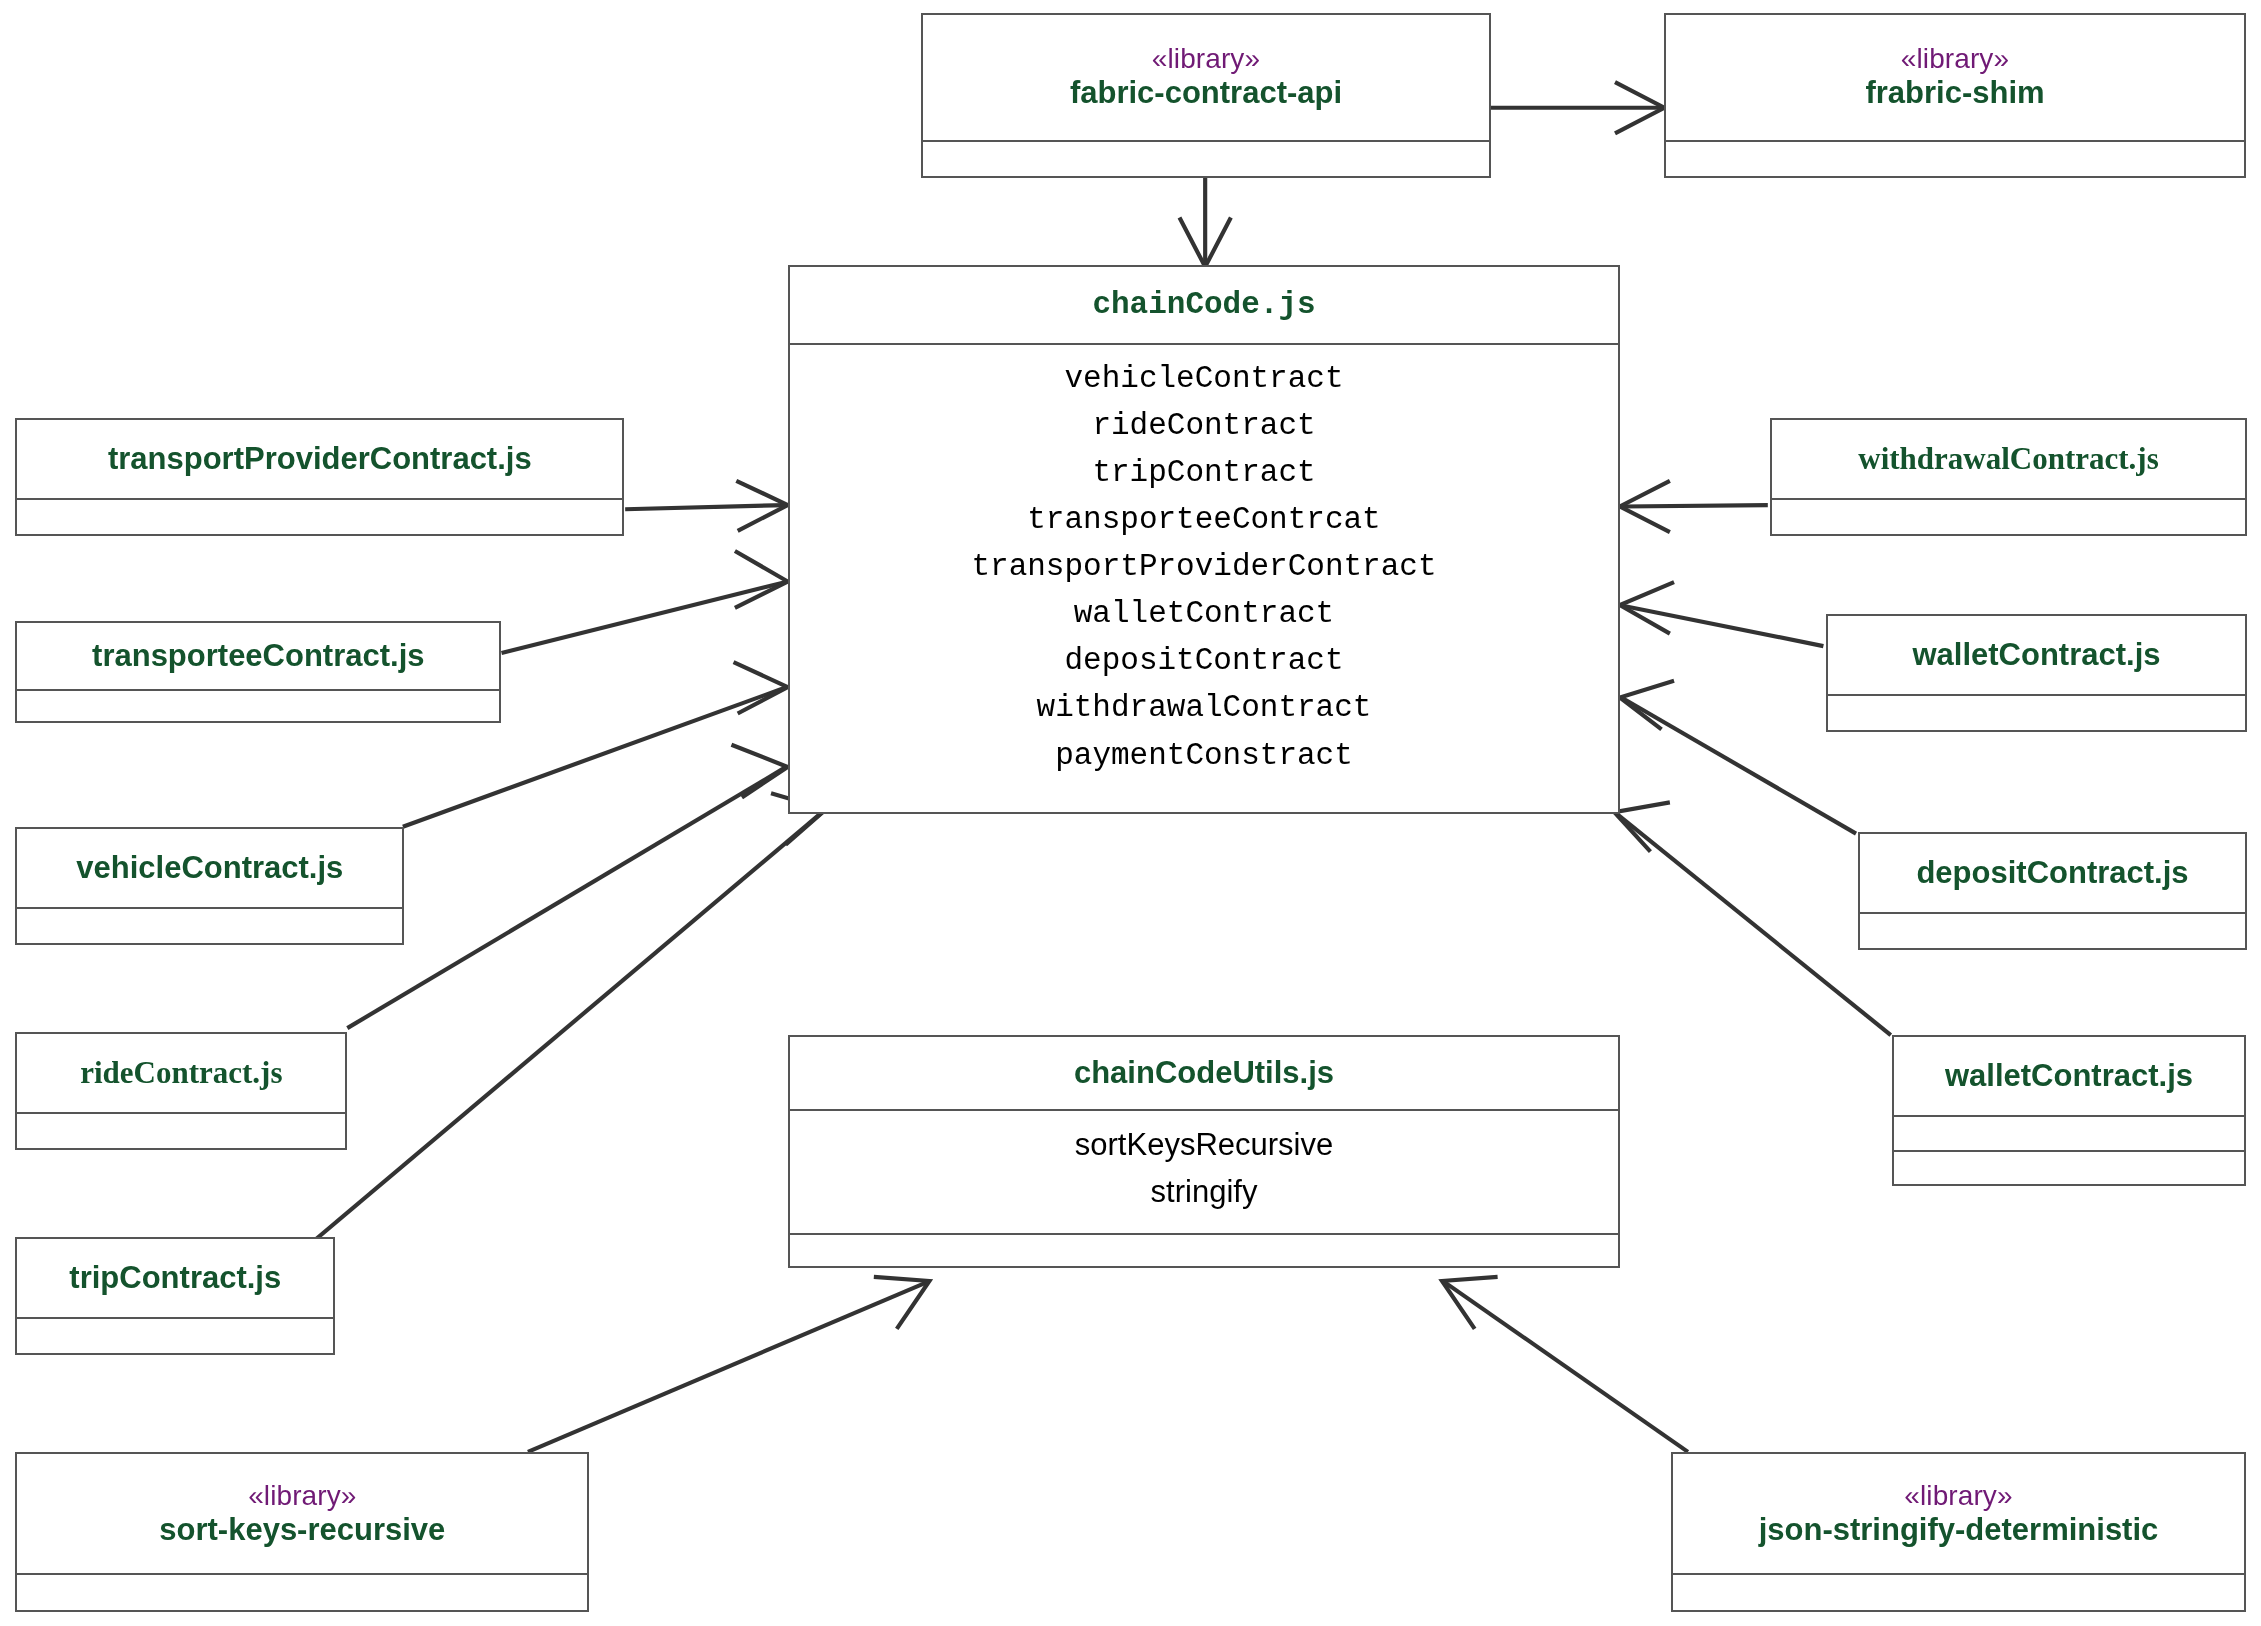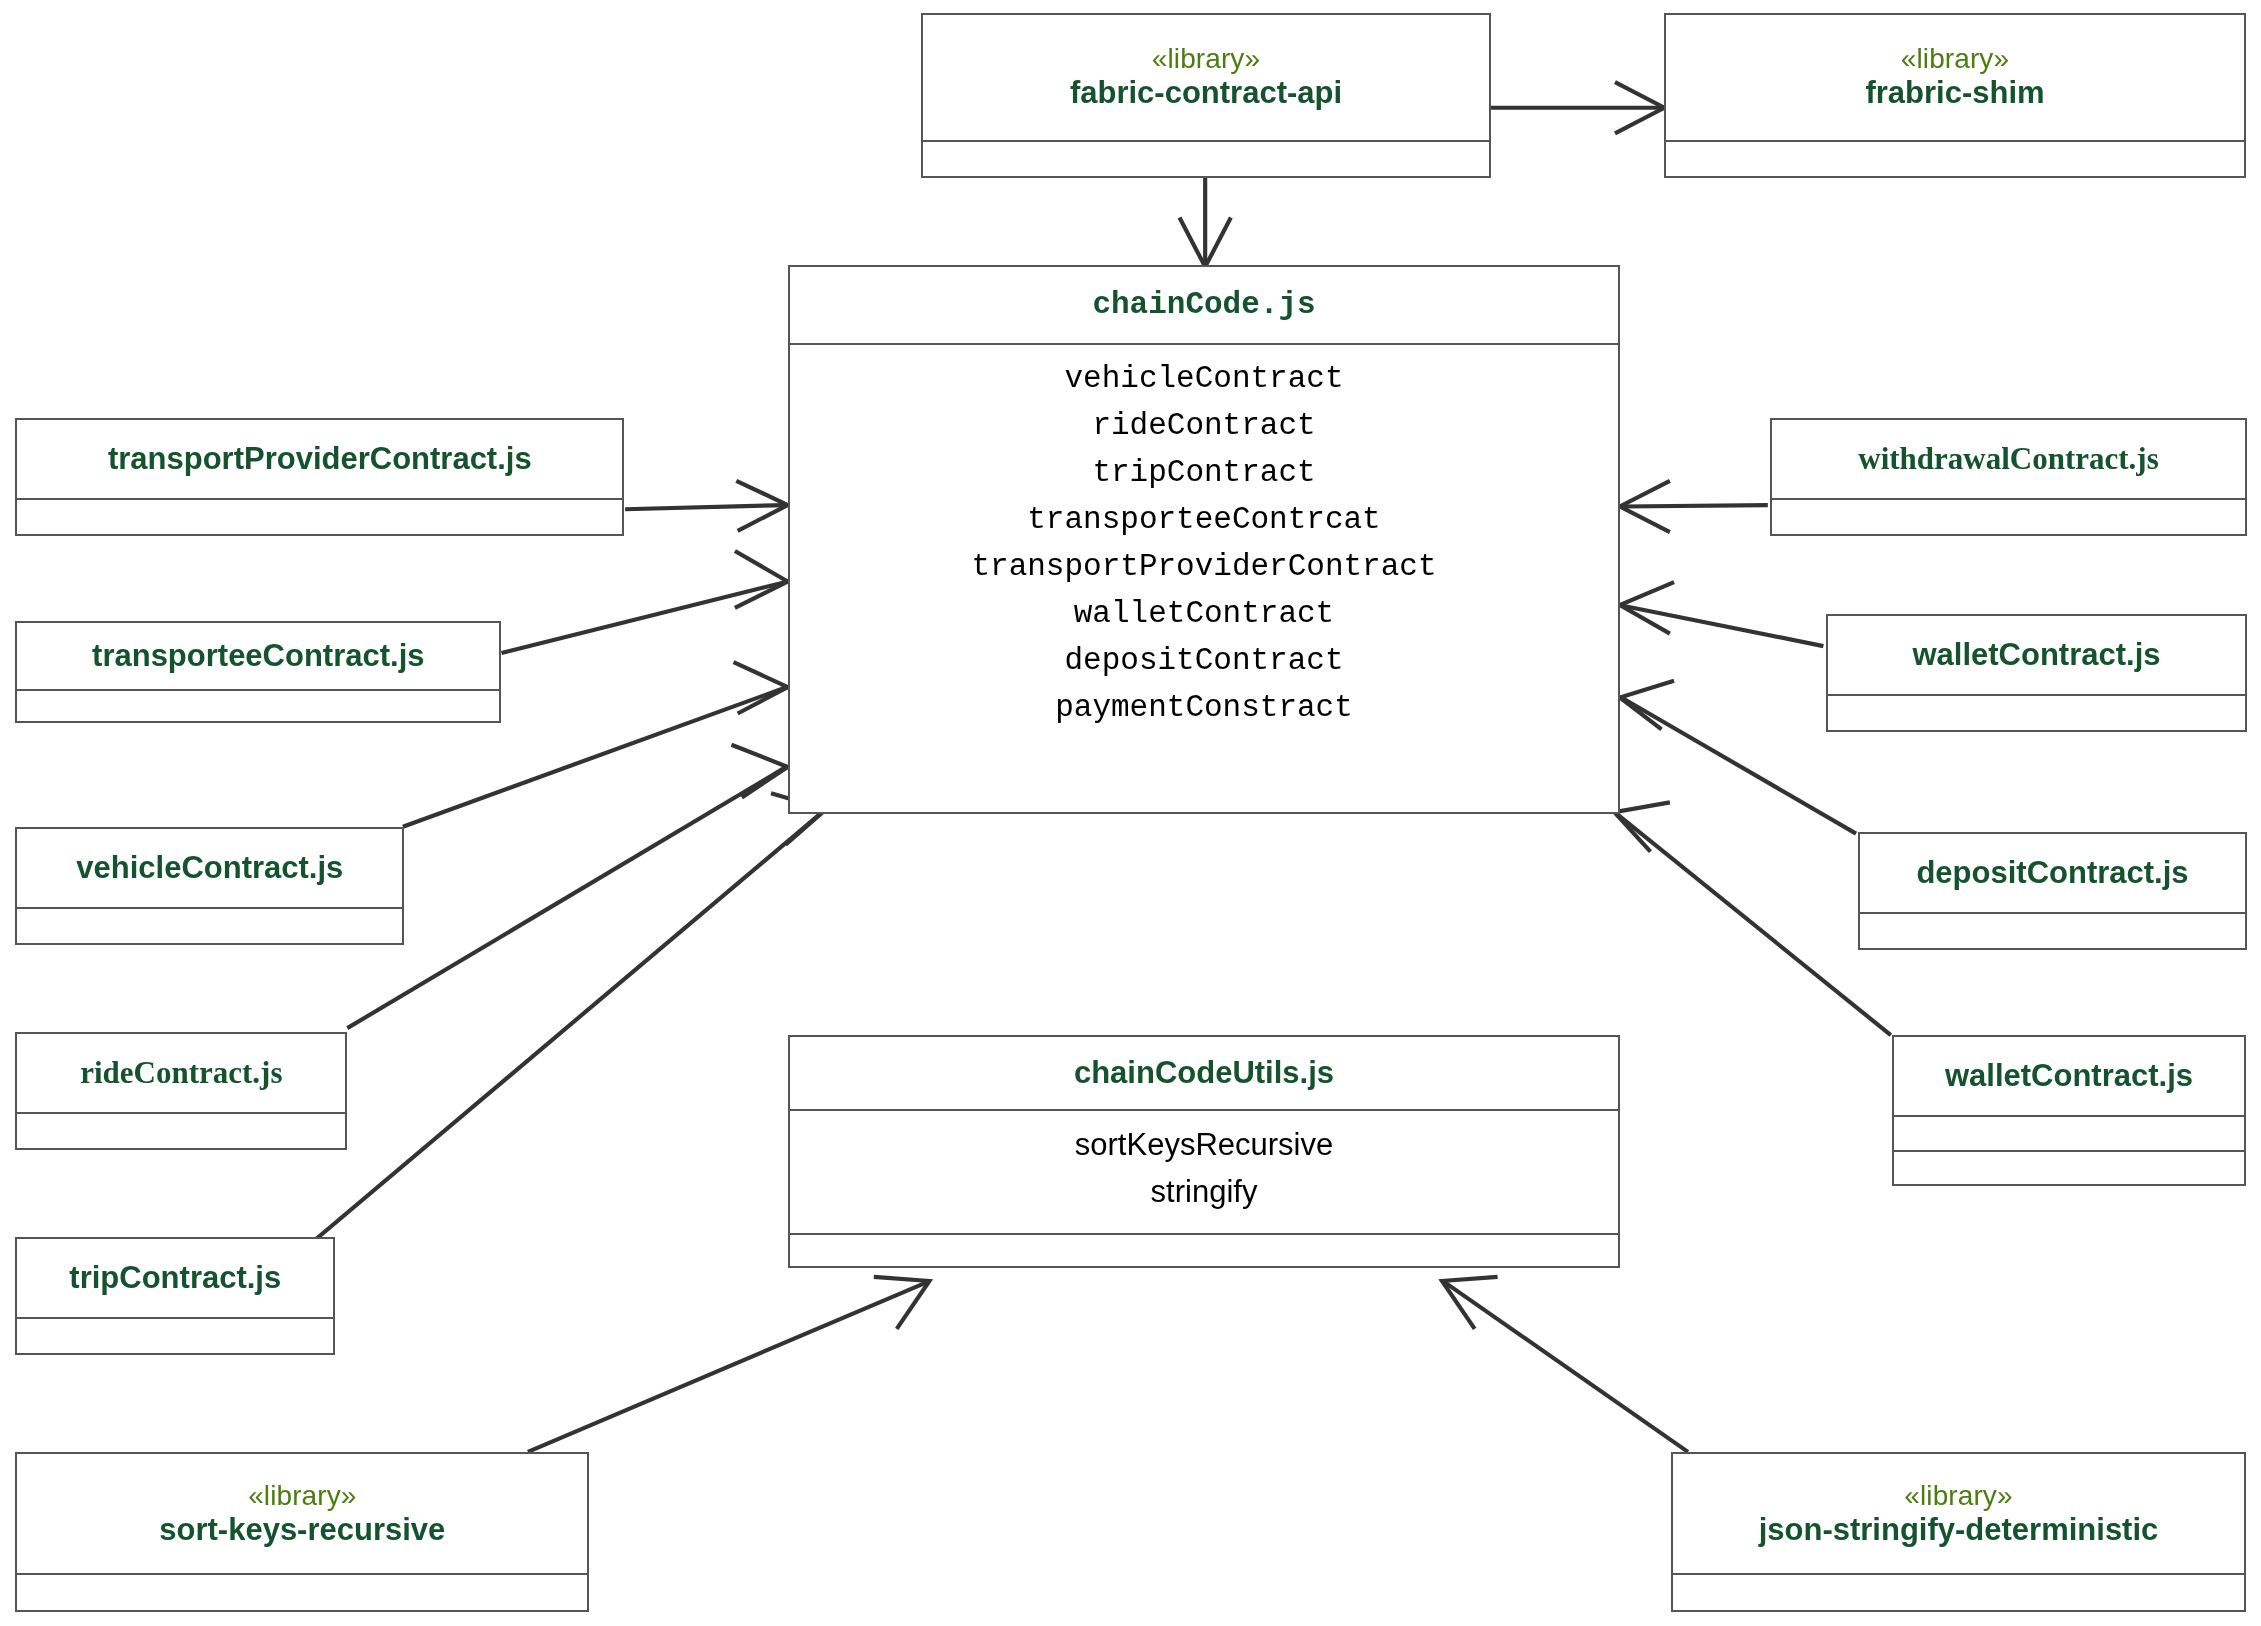--- a/index.html
+++ b/index.html
@@ -44,21 +44,21 @@
   .title-compartment {
     display: flex;
     flex-direction: column;
     align-items: center;
     justify-content: center;
     text-align: center;
   }
   .stereotype {
     font-size: 28px;
     font-weight: normal;
-    color: #4d7c0f;
+    color: #701a75;
     line-height: 1.15;
     letter-spacing: 0.1px;
   }
   .node-title {
     font-size: 31px;
     font-weight: bold;
     color: #14532d;
     line-height: 1.15;
     white-space: nowrap;
     text-align: center;
@@ -148,20 +148,21 @@
       <div class="node-title">chainCode.js</div>
     </div>
     <div class="compartment members" style="flex:1;">
       <div class="member">vehicleContract</div>
       <div class="member">rideContract</div>
       <div class="member">tripContract</div>
       <div class="member">transporteeContrcat</div>
       <div class="member">transportProviderContract</div>
       <div class="member">walletContract</div>
       <div class="member">depositContract</div>
+      <div class="member">withdrawalContract</div>
       <div class="member">paymentConstract</div>
     </div>
   </div>
 
   <div class="node" style="left:788px; top:1035px; width:832px; height:233px;">
     <div class="compartment title-compartment" style="height:72px;">
       <div class="node-title">chainCodeUtils.js</div>
     </div>
     <div class="compartment members" style="flex:1;">
       <div class="member">sortKeysRecursive</div>

